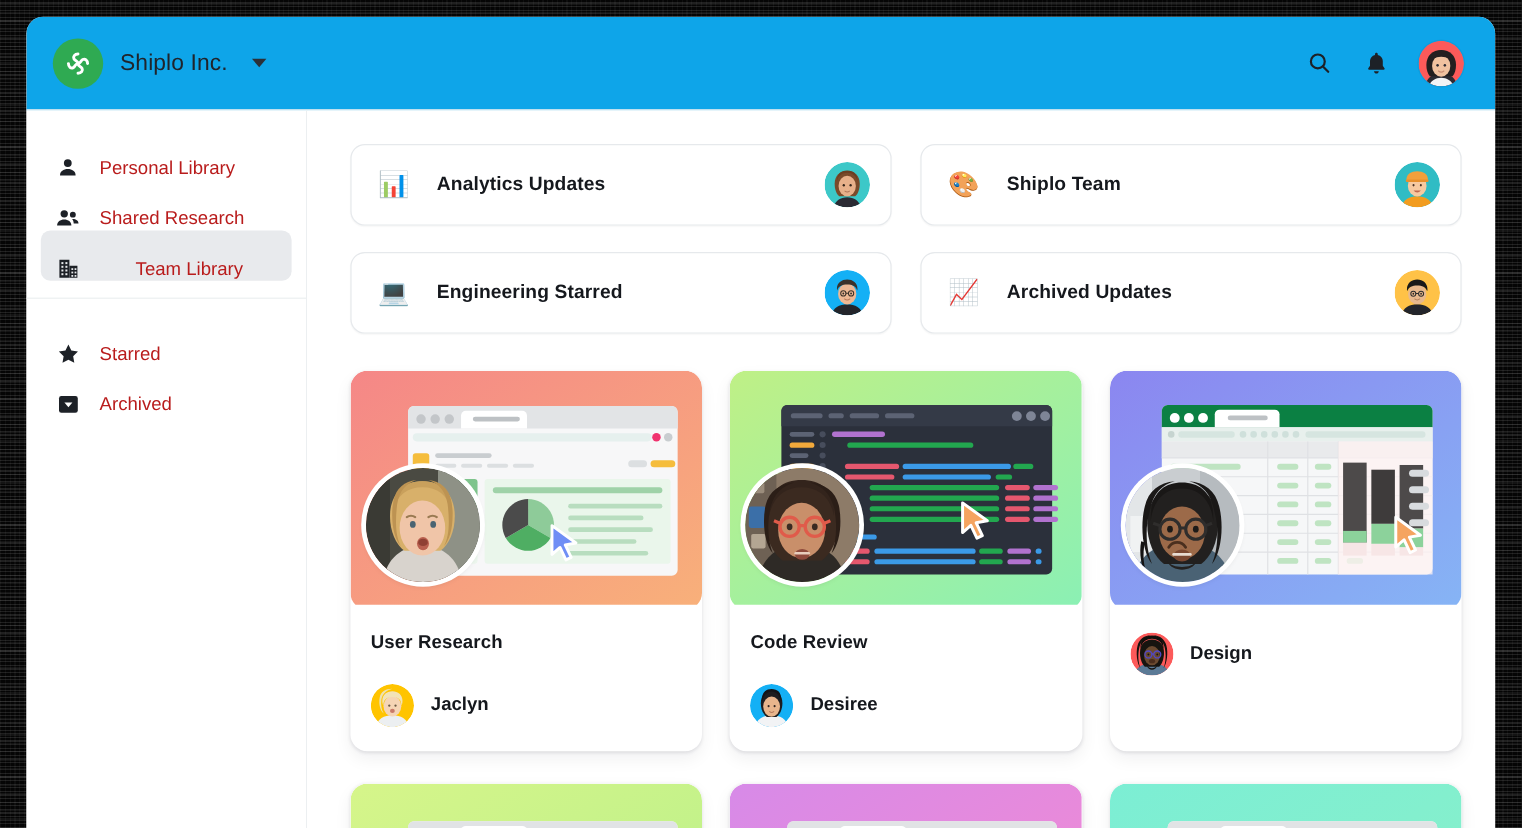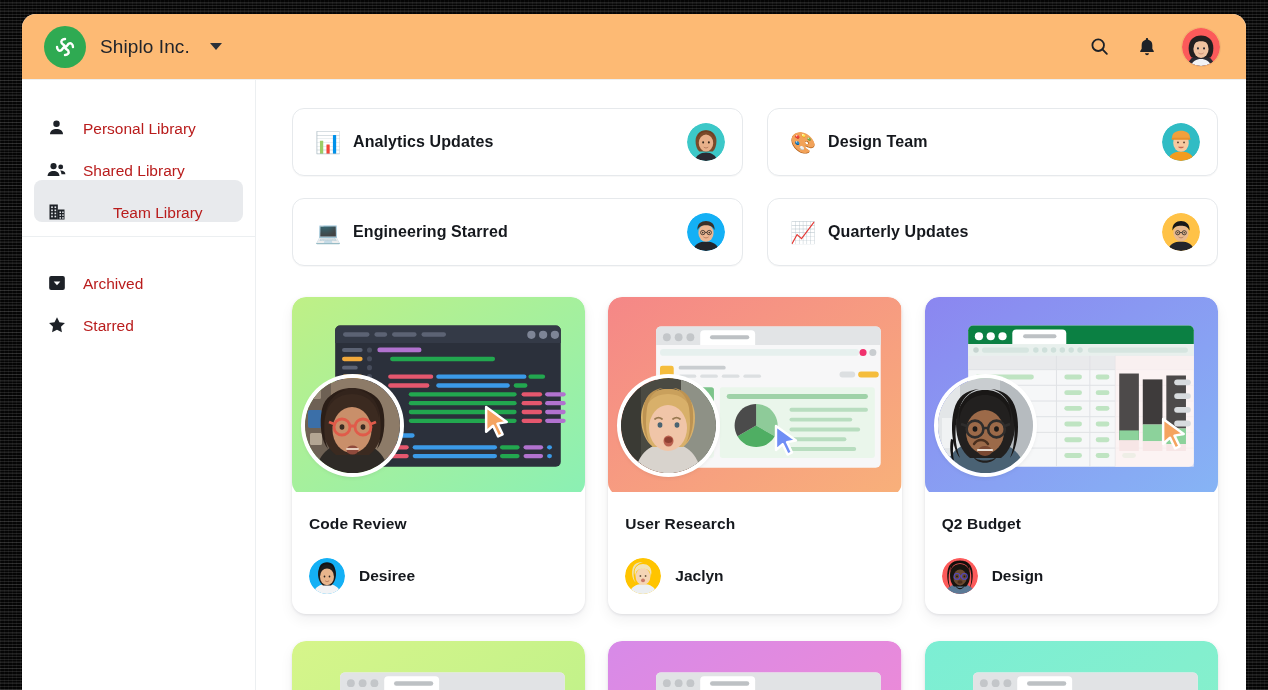--- a/index.html
+++ b/index.html
@@ -38,26 +38,26 @@
     width: 1224px;
     height: 690px;
     background: #ffffff;
     border-radius: 14px 14px 0 0;
     overflow: hidden;
     box-shadow: 0 0 0 1px rgba(0,0,0,.04);
   }
 
   
   #header {
-    height: 66px;
+    height: 78px;
     display: flex;
     align-items: center;
     padding: 0 26px 0 22px;
     border-bottom: 1px solid #eceff1;
-    background: #fdba74;
+    background: #0ea5e9;
   }
   .brand { display: flex; align-items: center; gap: 14px; }
   .logo {
     width: 42px; height: 42px; border-radius: 50%;
     background: #2faa52;
     display: flex; align-items: center; justify-content: center;
     flex: none;
   }
   .brand-name {
     font-size: 19px; font-weight: 500; color: #20242b; letter-spacing: .1px;
@@ -134,21 +134,21 @@
     background: #fff;
     display: flex;
     align-items: center;
     padding: 0 17px 0 22px;
     cursor: pointer;
     box-shadow: 0 1px 1px rgba(16,24,40,.03);
   }
   .channel-emoji { font-size: 21px; width: 27px; flex: none; line-height: 1; }
   .channel-title {
     font-size: 16px; font-weight: 700; color: #15181d;
-    margin-left: 11px; letter-spacing: .1px;
+    margin-left: 22px; letter-spacing: .1px;
   }
   .channel-spacer { flex: 1; }
   .channel-avatar {
     width: 38px; height: 38px; border-radius: 50%; overflow: hidden; flex: none;
   }
 
   
   .docs {
     display: grid;
     grid-template-columns: repeat(3, 1fr);
@@ -277,21 +277,21 @@
 
       <div class="nav-item">
         <span class="nav-icon">
           <svg width="21" height="21" viewBox="0 0 24 24" fill="currentColor">
             <circle cx="8.6" cy="8.2" r="3.5"></circle>
             <circle cx="16.8" cy="9" r="2.8"></circle>
             <path d="M1.8 19.4c0-3.7 3-5.8 6.8-5.8s6.8 2.1 6.8 5.8z"></path>
             <path d="M16.8 13.2c2.9 0 5.4 1.5 5.4 4.2h-4.6c0-1.7-.5-3.1-1.5-4.2z"></path>
           </svg>
         </span>
-        <span>Shared Library</span>
+        <span>Shared Research</span>
       </div>
 
       <div class="nav-item active">
         <span class="nav-icon">
           <svg width="20" height="20" viewBox="0 0 24 24" fill="currentColor">
             <path d="M3 3h10v18H3z"></path>
             <path d="M13 9h8v12h-8z"></path>
             <g fill="#e8eaed">
               <rect x="5" y="5.3" width="2" height="2"></rect>
                 <rect x="9" y="5.3" width="2" height="2"></rect>
@@ -311,34 +311,34 @@
           </svg>
         </span>
         <span>Team Library</span>
       </div>
 
       <div class="nav-divider"></div>
 
       <div class="nav-item">
         <span class="nav-icon">
           <svg width="20" height="20" viewBox="0 0 24 24" fill="currentColor">
+            <path d="M12 2.6l2.95 5.98 6.6.96-4.78 4.65 1.13 6.57L12 17.66l-5.9 3.1 1.13-6.57L2.45 9.54l6.6-.96z"></path>
+          </svg>
+        </span>
+        <span>Starred</span>
+      </div>
+
+      <div class="nav-item">
+        <span class="nav-icon">
+          <svg width="20" height="20" viewBox="0 0 24 24" fill="currentColor">
             <rect x="2.6" y="3.6" width="18.8" height="16.8" rx="2.4"></rect>
             <path d="M8 10.2h8l-4 4.6z" fill="#ffffff"></path>
           </svg>
         </span>
         <span>Archived</span>
-      </div>
-
-      <div class="nav-item">
-        <span class="nav-icon">
-          <svg width="20" height="20" viewBox="0 0 24 24" fill="currentColor">
-            <path d="M12 2.6l2.95 5.98 6.6.96-4.78 4.65 1.13 6.57L12 17.66l-5.9 3.1 1.13-6.57L2.45 9.54l6.6-.96z"></path>
-          </svg>
-        </span>
-        <span>Starred</span>
       </div>
     </div>
 
     <div id="main">
 
       <div class="channels">
 
         <div class="channel">
           <span class="channel-emoji">📊</span>
           <span class="channel-title">Analytics Updates</span>
@@ -359,21 +359,21 @@
                 <ellipse cx="17" cy="20.4" rx="1" ry="1.2" fill="#33241a"></ellipse>
                 <ellipse cx="23" cy="20.4" rx="1" ry="1.2" fill="#33241a"></ellipse>
                 <path d="M18 25.6c1.3 1 2.7 1 4 0" stroke="#b2755a" stroke-width=".9" fill="none" stroke-linecap="round"></path>
               </g>
             </svg>
           </span>
         </div>
 
         <div class="channel">
           <span class="channel-emoji">🎨</span>
-          <span class="channel-title">Design Team</span>
+          <span class="channel-title">Shiplo Team</span>
           <span class="channel-spacer"></span>
           <span class="channel-avatar">
             <svg class="ava-img" viewBox="0 0 40 40" aria-hidden="true">
               <defs>
                   <clipPath id="c2">
                     <circle cx="20" cy="20" r="20"></circle>
                   </clipPath>
                 </defs>
               <g clip-path="url(#c2)">
                 <rect width="40" height="40" fill="#30bcc4"></rect>
@@ -413,21 +413,21 @@
                 <ellipse cx="16.6" cy="20.6" rx=".8" ry=".9" fill="#2e2a26"></ellipse>
                 <ellipse cx="23.4" cy="20.6" rx=".8" ry=".9" fill="#2e2a26"></ellipse>
                 <path d="M17.6 25.4c1.5 1.2 3.3 1.2 4.8 0" stroke="#b5795c" stroke-width=".9" fill="none" stroke-linecap="round"></path>
               </g>
             </svg>
           </span>
         </div>
 
         <div class="channel">
           <span class="channel-emoji">📈</span>
-          <span class="channel-title">Quarterly Updates</span>
+          <span class="channel-title">Archived Updates</span>
           <span class="channel-spacer"></span>
           <span class="channel-avatar">
             <svg class="ava-img" viewBox="0 0 40 40" aria-hidden="true">
               <defs>
                   <clipPath id="c4">
                     <circle cx="20" cy="20" r="20"></circle>
                   </clipPath>
                 </defs>
               <g clip-path="url(#c4)">
                 <rect width="40" height="40" fill="#ffc247"></rect>
@@ -442,163 +442,20 @@
                 <ellipse cx="16.6" cy="20.8" rx=".75" ry=".85" fill="#2a2220"></ellipse>
                 <ellipse cx="23.4" cy="20.8" rx=".75" ry=".85" fill="#2a2220"></ellipse>
                 <path d="M17.8 25.4c1.4 1.1 3 1.1 4.4 0" stroke="#b07f5c" stroke-width=".9" fill="none" stroke-linecap="round"></path>
               </g>
             </svg>
           </span>
         </div>
       </div>
 
       <div class="docs">
-
-        <div class="doc-card">
-          <div class="thumb">
-            <svg class="thumb-inner" viewBox="0 0 299 199" preserveAspectRatio="none" aria-hidden="true">
-              <defs>
-                <linearGradient id="g2" x1="0" y1="0" x2="1" y2="1">
-                  <stop offset="0" stop-color="#bff086"></stop>
-                    <stop offset="1" stop-color="#8bf0b4"></stop>
-                </linearGradient>
-              </defs>
-              <rect width="299" height="199" fill="url(#g2)"></rect>
-            </svg>
-            <svg class="thumb-inner" viewBox="0 0 299 199" aria-hidden="true">
-              <g>
-                <rect x="44" y="29" width="230" height="144" rx="5" fill="#2b303b"></rect>
-                <path d="M44 34a5 5 0 015-5h220a5 5 0 015 5v13H44z" fill="#343a47"></path>
-                <g fill="#5c6374">
-                  <rect x="52" y="36" width="27" height="4.4" rx="2.2"></rect>
-                  <rect x="84" y="36" width="13" height="4.4" rx="2.2"></rect>
-                  <rect x="102" y="36" width="25" height="4.4" rx="2.2"></rect>
-                  <rect x="132" y="36" width="25" height="4.4" rx="2.2"></rect>
-                </g>
-                <circle cx="244" cy="38.5" r="4.2" fill="#7e8596"></circle>
-                  <circle cx="256" cy="38.5" r="4.2" fill="#7e8596"></circle>
-                  <circle cx="268" cy="38.5" r="4.2" fill="#7e8596"></circle>
-                <g>
-                  <rect x="51" y="52" width="21" height="4" rx="2" fill="#5c6374"></rect>
-                  <rect x="51" y="61" width="21" height="4.4" rx="2.2" fill="#f2a93b"></rect>
-                  <rect x="51" y="70" width="16" height="4" rx="2" fill="#5c6374"></rect>
-                  <rect x="51" y="79" width="21" height="4.4" rx="2.2" fill="#f2a93b"></rect>
-                  <rect x="51" y="88" width="24" height="4" rx="2" fill="#5c6374"></rect>
-                  <rect x="51" y="97" width="21" height="4.4" rx="2.2" fill="#f2a93b"></rect>
-                </g>
-                <g fill="#474d5c">
-                  <circle cx="79" cy="54" r="2.6"></circle>
-                    <circle cx="79" cy="63" r="2.6"></circle>
-                    <circle cx="79" cy="72" r="2.6"></circle>
-                  <circle cx="79" cy="81" r="2.6"></circle>
-                    <circle cx="79" cy="90" r="2.6"></circle>
-                    <circle cx="79" cy="99" r="2.6"></circle>
-                  <circle cx="79" cy="108" r="2.6"></circle>
-                    <circle cx="79" cy="117" r="2.6"></circle>
-                </g>
-                <rect x="87" y="51.6" width="45" height="4.6" rx="2.3" fill="#b172cf"></rect>
-                <rect x="100" y="61" width="107" height="4.4" rx="2.2" fill="#22a74f"></rect>
-                <rect x="98" y="79" width="46" height="4.4" rx="2.2" fill="#e5576e"></rect>
-                <rect x="147" y="79" width="92" height="4.4" rx="2.2" fill="#3b9ae8"></rect>
-                <rect x="241" y="79" width="17" height="4.4" rx="2.2" fill="#22a74f"></rect>
-                <rect x="98" y="88" width="42" height="4.4" rx="2.2" fill="#e5576e"></rect>
-                <rect x="147" y="88" width="75" height="4.4" rx="2.2" fill="#3b9ae8"></rect>
-                <rect x="226" y="88" width="14" height="4.4" rx="2.2" fill="#22a74f"></rect>
-                <g>
-                  <rect x="119" y="97" width="110" height="4.4" rx="2.2" fill="#22a74f"></rect>
-                  <rect x="234" y="97" width="21" height="4.4" rx="2.2" fill="#e5576e"></rect>
-                  <rect x="258" y="97" width="21" height="4.4" rx="2.2" fill="#b172cf"></rect>
-                  <rect x="119" y="106" width="110" height="4.4" rx="2.2" fill="#22a74f"></rect>
-                  <rect x="234" y="106" width="21" height="4.4" rx="2.2" fill="#e5576e"></rect>
-                  <rect x="258" y="106" width="21" height="4.4" rx="2.2" fill="#b172cf"></rect>
-                  <rect x="119" y="115" width="110" height="4.4" rx="2.2" fill="#22a74f"></rect>
-                  <rect x="234" y="115" width="21" height="4.4" rx="2.2" fill="#e5576e"></rect>
-                  <rect x="258" y="115" width="21" height="4.4" rx="2.2" fill="#b172cf"></rect>
-                  <rect x="119" y="124" width="110" height="4.4" rx="2.2" fill="#22a74f"></rect>
-                  <rect x="234" y="124" width="21" height="4.4" rx="2.2" fill="#e5576e"></rect>
-                  <rect x="258" y="124" width="21" height="4.4" rx="2.2" fill="#b172cf"></rect>
-                </g>
-                <rect x="87" y="139" width="38" height="4.4" rx="2.2" fill="#3b9ae8"></rect>
-                <g>
-                  <rect x="98" y="151" width="21" height="4.4" rx="2.2" fill="#e5576e"></rect>
-                  <rect x="123" y="151" width="86" height="4.4" rx="2.2" fill="#3b9ae8"></rect>
-                  <rect x="212" y="151" width="20" height="4.4" rx="2.2" fill="#22a74f"></rect>
-                  <rect x="236" y="151" width="20" height="4.4" rx="2.2" fill="#b172cf"></rect>
-                  <rect x="260" y="151" width="5" height="4.4" rx="2.2" fill="#3b9ae8"></rect>
-                  <rect x="98" y="160" width="21" height="4.4" rx="2.2" fill="#e5576e"></rect>
-                  <rect x="123" y="160" width="86" height="4.4" rx="2.2" fill="#3b9ae8"></rect>
-                  <rect x="212" y="160" width="20" height="4.4" rx="2.2" fill="#22a74f"></rect>
-                  <rect x="236" y="160" width="20" height="4.4" rx="2.2" fill="#b172cf"></rect>
-                  <rect x="260" y="160" width="5" height="4.4" rx="2.2" fill="#3b9ae8"></rect>
-                </g>
-              </g>
-            </svg>
-            <svg class="cursor" style="left:191px; top:108px;" width="31" height="35" viewBox="0 0 30 34">
-              <path d="M3 2l20 14.5-9 1.6 5 10.4-4.4 2.1-4.9-10.4L3 26z" fill="#f5a460" stroke="#ffffff" stroke-width="2.4" stroke-linejoin="round"></path>
-            </svg>
-            <div class="bubble" style="left:13px; top:81px; width:95px; height:95px;">
-              <svg class="ava-img" viewBox="0 0 95 95" aria-hidden="true">
-                <defs>
-                    <clipPath id="b2">
-                      <circle cx="47.5" cy="47.5" r="47.5"></circle>
-                    </clipPath>
-                  </defs>
-                <g clip-path="url(#b2)">
-                  <rect width="95" height="95" fill="#8d7b68"></rect>
-                  <rect x="0" y="0" width="26" height="95" fill="#6e6154"></rect>
-                  <rect x="3" y="32" width="14" height="18" rx="2" fill="#3b6fa8"></rect>
-                  <rect x="5" y="55" width="12" height="12" rx="1.5" fill="#b4a693"></rect>
-                  <rect x="6" y="12" width="10" height="9" rx="1.5" fill="#9b8d7c"></rect>
-                  <path d="M10 95c4-21 17-31 37-31s33 10 37 31z" fill="#2e2a26"></path>
-                  <path d="M17 44c0-19 12-31 30-31s31 12 31 31c0 15-6 27-14 33H31c-8-6-14-18-14-33z" fill="#3b2a20"></path>
-                  <ellipse cx="47" cy="52" rx="19.5" ry="23" fill="#c98f6a"></ellipse>
-                  <path d="M20 40c3-16 13-24 27-24s24 8 27 24c1-21-10-30-27-30S19 19 20 40z" fill="#33241c"></path>
-                  <path d="M21 33c-3 14-2 28 2 38-7-8-9-26-6-40 3-12 12-18 24-19-10 3-17 9-20 21z" fill="#2b1e17"></path>
-                  <path d="M74 33c3 14 2 28-2 38 7-8 9-26 6-40-3-12-12-18-24-19 10 3 17 9 20 21z" fill="#2b1e17"></path>
-                  <g fill="none" stroke="#e05b4a" stroke-width="2.8">
-                    <circle cx="37" cy="49" r="8"></circle>
-                    <circle cx="58" cy="49" r="8"></circle>
-                    <line x1="45" y1="48" x2="50" y2="48"></line>
-                    <line x1="29" y1="46" x2="24" y2="44"></line>
-                    <line x1="66" y1="46" x2="71" y2="44"></line>
-                  </g>
-                  <ellipse cx="37" cy="49" rx="2.4" ry="2.8" fill="#3a2b22"></ellipse>
-                  <ellipse cx="58" cy="49" rx="2.4" ry="2.8" fill="#3a2b22"></ellipse>
-                  <ellipse cx="47.5" cy="72" rx="6" ry="4.5" fill="#8f4a3c"></ellipse>
-                  <path d="M42 71h11" stroke="#e8cdbd" stroke-width="2" stroke-linecap="round"></path>
-                </g>
-              </svg>
-            </div>
-          </div>
-          <div class="doc-meta">
-            <div class="doc-title">Code Review</div>
-            <div class="doc-author">
-              <span class="doc-author-avatar">
-                <svg class="ava-img" viewBox="0 0 36 36" aria-hidden="true">
-                  <defs>
-                      <clipPath id="a2">
-                        <circle cx="18" cy="18" r="18"></circle>
-                      </clipPath>
-                    </defs>
-                  <g clip-path="url(#a2)">
-                    <rect width="36" height="36" fill="#14b0f5"></rect>
-                    <path d="M4 36c1.5-7 7-10 14-10s12.5 3 14 10z" fill="#f2f3f5"></path>
-                    <path d="M9 16c0-6.4 4-10.4 9-10.4S27 9.6 27 16c0 5-2 9.4-5 11.4H14c-3-2-5-6.4-5-11.4z" fill="#1d1d1f"></path>
-                    <ellipse cx="18" cy="18.8" rx="7" ry="8.4" fill="#e8b58c"></ellipse>
-                    <path d="M10 14.6c1.4-5.6 4.4-8.4 8-8.4s6.6 2.8 8 8.4c.6-7-2.6-10.4-8-10.4s-8.6 3.4-8 10.4z" fill="#141416"></path>
-                    <ellipse cx="15.5" cy="18.4" rx=".85" ry="1" fill="#2e2420"></ellipse>
-                    <ellipse cx="20.5" cy="18.4" rx=".85" ry="1" fill="#2e2420"></ellipse>
-                    <path d="M16.4 23c1.1.9 2.3.9 3.4 0" stroke="#b37a5c" stroke-width=".9" fill="none" stroke-linecap="round"></path>
-                  </g>
-                </svg>
-              </span>
-              <span class="doc-author-name">Desiree</span>
-            </div>
-          </div>
-        </div>
 
         <div class="doc-card">
           <div class="thumb">
             <svg class="thumb-inner" viewBox="0 0 299 199" preserveAspectRatio="none" aria-hidden="true">
               <defs>
                 <linearGradient id="g1" x1="0" y1="0" x2="1" y2="1">
                   <stop offset="0" stop-color="#f58787"></stop>
                     <stop offset="1" stop-color="#f8b07a"></stop>
                 </linearGradient>
               </defs>
@@ -705,20 +562,163 @@
               </span>
               <span class="doc-author-name">Jaclyn</span>
             </div>
           </div>
         </div>
 
         <div class="doc-card">
           <div class="thumb">
             <svg class="thumb-inner" viewBox="0 0 299 199" preserveAspectRatio="none" aria-hidden="true">
               <defs>
+                <linearGradient id="g2" x1="0" y1="0" x2="1" y2="1">
+                  <stop offset="0" stop-color="#bff086"></stop>
+                    <stop offset="1" stop-color="#8bf0b4"></stop>
+                </linearGradient>
+              </defs>
+              <rect width="299" height="199" fill="url(#g2)"></rect>
+            </svg>
+            <svg class="thumb-inner" viewBox="0 0 299 199" aria-hidden="true">
+              <g>
+                <rect x="44" y="29" width="230" height="144" rx="5" fill="#2b303b"></rect>
+                <path d="M44 34a5 5 0 015-5h220a5 5 0 015 5v13H44z" fill="#343a47"></path>
+                <g fill="#5c6374">
+                  <rect x="52" y="36" width="27" height="4.4" rx="2.2"></rect>
+                  <rect x="84" y="36" width="13" height="4.4" rx="2.2"></rect>
+                  <rect x="102" y="36" width="25" height="4.4" rx="2.2"></rect>
+                  <rect x="132" y="36" width="25" height="4.4" rx="2.2"></rect>
+                </g>
+                <circle cx="244" cy="38.5" r="4.2" fill="#7e8596"></circle>
+                  <circle cx="256" cy="38.5" r="4.2" fill="#7e8596"></circle>
+                  <circle cx="268" cy="38.5" r="4.2" fill="#7e8596"></circle>
+                <g>
+                  <rect x="51" y="52" width="21" height="4" rx="2" fill="#5c6374"></rect>
+                  <rect x="51" y="61" width="21" height="4.4" rx="2.2" fill="#f2a93b"></rect>
+                  <rect x="51" y="70" width="16" height="4" rx="2" fill="#5c6374"></rect>
+                  <rect x="51" y="79" width="21" height="4.4" rx="2.2" fill="#f2a93b"></rect>
+                  <rect x="51" y="88" width="24" height="4" rx="2" fill="#5c6374"></rect>
+                  <rect x="51" y="97" width="21" height="4.4" rx="2.2" fill="#f2a93b"></rect>
+                </g>
+                <g fill="#474d5c">
+                  <circle cx="79" cy="54" r="2.6"></circle>
+                    <circle cx="79" cy="63" r="2.6"></circle>
+                    <circle cx="79" cy="72" r="2.6"></circle>
+                  <circle cx="79" cy="81" r="2.6"></circle>
+                    <circle cx="79" cy="90" r="2.6"></circle>
+                    <circle cx="79" cy="99" r="2.6"></circle>
+                  <circle cx="79" cy="108" r="2.6"></circle>
+                    <circle cx="79" cy="117" r="2.6"></circle>
+                </g>
+                <rect x="87" y="51.6" width="45" height="4.6" rx="2.3" fill="#b172cf"></rect>
+                <rect x="100" y="61" width="107" height="4.4" rx="2.2" fill="#22a74f"></rect>
+                <rect x="98" y="79" width="46" height="4.4" rx="2.2" fill="#e5576e"></rect>
+                <rect x="147" y="79" width="92" height="4.4" rx="2.2" fill="#3b9ae8"></rect>
+                <rect x="241" y="79" width="17" height="4.4" rx="2.2" fill="#22a74f"></rect>
+                <rect x="98" y="88" width="42" height="4.4" rx="2.2" fill="#e5576e"></rect>
+                <rect x="147" y="88" width="75" height="4.4" rx="2.2" fill="#3b9ae8"></rect>
+                <rect x="226" y="88" width="14" height="4.4" rx="2.2" fill="#22a74f"></rect>
+                <g>
+                  <rect x="119" y="97" width="110" height="4.4" rx="2.2" fill="#22a74f"></rect>
+                  <rect x="234" y="97" width="21" height="4.4" rx="2.2" fill="#e5576e"></rect>
+                  <rect x="258" y="97" width="21" height="4.4" rx="2.2" fill="#b172cf"></rect>
+                  <rect x="119" y="106" width="110" height="4.4" rx="2.2" fill="#22a74f"></rect>
+                  <rect x="234" y="106" width="21" height="4.4" rx="2.2" fill="#e5576e"></rect>
+                  <rect x="258" y="106" width="21" height="4.4" rx="2.2" fill="#b172cf"></rect>
+                  <rect x="119" y="115" width="110" height="4.4" rx="2.2" fill="#22a74f"></rect>
+                  <rect x="234" y="115" width="21" height="4.4" rx="2.2" fill="#e5576e"></rect>
+                  <rect x="258" y="115" width="21" height="4.4" rx="2.2" fill="#b172cf"></rect>
+                  <rect x="119" y="124" width="110" height="4.4" rx="2.2" fill="#22a74f"></rect>
+                  <rect x="234" y="124" width="21" height="4.4" rx="2.2" fill="#e5576e"></rect>
+                  <rect x="258" y="124" width="21" height="4.4" rx="2.2" fill="#b172cf"></rect>
+                </g>
+                <rect x="87" y="139" width="38" height="4.4" rx="2.2" fill="#3b9ae8"></rect>
+                <g>
+                  <rect x="98" y="151" width="21" height="4.4" rx="2.2" fill="#e5576e"></rect>
+                  <rect x="123" y="151" width="86" height="4.4" rx="2.2" fill="#3b9ae8"></rect>
+                  <rect x="212" y="151" width="20" height="4.4" rx="2.2" fill="#22a74f"></rect>
+                  <rect x="236" y="151" width="20" height="4.4" rx="2.2" fill="#b172cf"></rect>
+                  <rect x="260" y="151" width="5" height="4.4" rx="2.2" fill="#3b9ae8"></rect>
+                  <rect x="98" y="160" width="21" height="4.4" rx="2.2" fill="#e5576e"></rect>
+                  <rect x="123" y="160" width="86" height="4.4" rx="2.2" fill="#3b9ae8"></rect>
+                  <rect x="212" y="160" width="20" height="4.4" rx="2.2" fill="#22a74f"></rect>
+                  <rect x="236" y="160" width="20" height="4.4" rx="2.2" fill="#b172cf"></rect>
+                  <rect x="260" y="160" width="5" height="4.4" rx="2.2" fill="#3b9ae8"></rect>
+                </g>
+              </g>
+            </svg>
+            <svg class="cursor" style="left:191px; top:108px;" width="31" height="35" viewBox="0 0 30 34">
+              <path d="M3 2l20 14.5-9 1.6 5 10.4-4.4 2.1-4.9-10.4L3 26z" fill="#f5a460" stroke="#ffffff" stroke-width="2.4" stroke-linejoin="round"></path>
+            </svg>
+            <div class="bubble" style="left:13px; top:81px; width:95px; height:95px;">
+              <svg class="ava-img" viewBox="0 0 95 95" aria-hidden="true">
+                <defs>
+                    <clipPath id="b2">
+                      <circle cx="47.5" cy="47.5" r="47.5"></circle>
+                    </clipPath>
+                  </defs>
+                <g clip-path="url(#b2)">
+                  <rect width="95" height="95" fill="#8d7b68"></rect>
+                  <rect x="0" y="0" width="26" height="95" fill="#6e6154"></rect>
+                  <rect x="3" y="32" width="14" height="18" rx="2" fill="#3b6fa8"></rect>
+                  <rect x="5" y="55" width="12" height="12" rx="1.5" fill="#b4a693"></rect>
+                  <rect x="6" y="12" width="10" height="9" rx="1.5" fill="#9b8d7c"></rect>
+                  <path d="M10 95c4-21 17-31 37-31s33 10 37 31z" fill="#2e2a26"></path>
+                  <path d="M17 44c0-19 12-31 30-31s31 12 31 31c0 15-6 27-14 33H31c-8-6-14-18-14-33z" fill="#3b2a20"></path>
+                  <ellipse cx="47" cy="52" rx="19.5" ry="23" fill="#c98f6a"></ellipse>
+                  <path d="M20 40c3-16 13-24 27-24s24 8 27 24c1-21-10-30-27-30S19 19 20 40z" fill="#33241c"></path>
+                  <path d="M21 33c-3 14-2 28 2 38-7-8-9-26-6-40 3-12 12-18 24-19-10 3-17 9-20 21z" fill="#2b1e17"></path>
+                  <path d="M74 33c3 14 2 28-2 38 7-8 9-26 6-40-3-12-12-18-24-19 10 3 17 9 20 21z" fill="#2b1e17"></path>
+                  <g fill="none" stroke="#e05b4a" stroke-width="2.8">
+                    <circle cx="37" cy="49" r="8"></circle>
+                    <circle cx="58" cy="49" r="8"></circle>
+                    <line x1="45" y1="48" x2="50" y2="48"></line>
+                    <line x1="29" y1="46" x2="24" y2="44"></line>
+                    <line x1="66" y1="46" x2="71" y2="44"></line>
+                  </g>
+                  <ellipse cx="37" cy="49" rx="2.4" ry="2.8" fill="#3a2b22"></ellipse>
+                  <ellipse cx="58" cy="49" rx="2.4" ry="2.8" fill="#3a2b22"></ellipse>
+                  <ellipse cx="47.5" cy="72" rx="6" ry="4.5" fill="#8f4a3c"></ellipse>
+                  <path d="M42 71h11" stroke="#e8cdbd" stroke-width="2" stroke-linecap="round"></path>
+                </g>
+              </svg>
+            </div>
+          </div>
+          <div class="doc-meta">
+            <div class="doc-title">Code Review</div>
+            <div class="doc-author">
+              <span class="doc-author-avatar">
+                <svg class="ava-img" viewBox="0 0 36 36" aria-hidden="true">
+                  <defs>
+                      <clipPath id="a2">
+                        <circle cx="18" cy="18" r="18"></circle>
+                      </clipPath>
+                    </defs>
+                  <g clip-path="url(#a2)">
+                    <rect width="36" height="36" fill="#14b0f5"></rect>
+                    <path d="M4 36c1.5-7 7-10 14-10s12.5 3 14 10z" fill="#f2f3f5"></path>
+                    <path d="M9 16c0-6.4 4-10.4 9-10.4S27 9.6 27 16c0 5-2 9.4-5 11.4H14c-3-2-5-6.4-5-11.4z" fill="#1d1d1f"></path>
+                    <ellipse cx="18" cy="18.8" rx="7" ry="8.4" fill="#e8b58c"></ellipse>
+                    <path d="M10 14.6c1.4-5.6 4.4-8.4 8-8.4s6.6 2.8 8 8.4c.6-7-2.6-10.4-8-10.4s-8.6 3.4-8 10.4z" fill="#141416"></path>
+                    <ellipse cx="15.5" cy="18.4" rx=".85" ry="1" fill="#2e2420"></ellipse>
+                    <ellipse cx="20.5" cy="18.4" rx=".85" ry="1" fill="#2e2420"></ellipse>
+                    <path d="M16.4 23c1.1.9 2.3.9 3.4 0" stroke="#b37a5c" stroke-width=".9" fill="none" stroke-linecap="round"></path>
+                  </g>
+                </svg>
+              </span>
+              <span class="doc-author-name">Desiree</span>
+            </div>
+          </div>
+        </div>
+
+        <div class="doc-card">
+          <div class="thumb">
+            <svg class="thumb-inner" viewBox="0 0 299 199" preserveAspectRatio="none" aria-hidden="true">
+              <defs>
                 <linearGradient id="g3" x1="0" y1="0" x2="1" y2="1">
                   <stop offset="0" stop-color="#8b86f0"></stop>
                     <stop offset="1" stop-color="#86b4f5"></stop>
                 </linearGradient>
               </defs>
               <rect width="299" height="199" fill="url(#g3)"></rect>
             </svg>
             <svg class="thumb-inner" viewBox="0 0 299 199" aria-hidden="true">
               <g>
                 <rect x="44" y="29" width="230" height="144" rx="5" fill="#f6f7f8"></rect>
@@ -832,21 +832,20 @@
                   <ellipse cx="58.5" cy="51" rx="2.4" ry="2.8" fill="#1d1a18"></ellipse>
                   <path d="M36 66c2-3 5-4 7-4s5 1 7 4" stroke="#4a2f1e" stroke-width="2.4" fill="none" stroke-linecap="round"></path>
                   <ellipse cx="47" cy="73" rx="7" ry="5" fill="#7a4832"></ellipse>
                   <path d="M40 72h14" stroke="#e8dcd2" stroke-width="2.2" stroke-linecap="round"></path>
                   <path d="M35 78c4 6 20 6 24 0 -3 9-21 9-24 0z" fill="#22201f"></path>
                 </g>
               </svg>
             </div>
           </div>
           <div class="doc-meta">
-            <div class="doc-title">Q2 Budget</div>
             <div class="doc-author">
               <span class="doc-author-avatar">
                 <svg class="ava-img" viewBox="0 0 36 36" aria-hidden="true">
                   <defs>
                       <clipPath id="a3">
                         <circle cx="18" cy="18" r="18"></circle>
                       </clipPath>
                     </defs>
                   <g clip-path="url(#a3)">
                     <rect width="36" height="36" fill="#fc5a5a"></rect>

